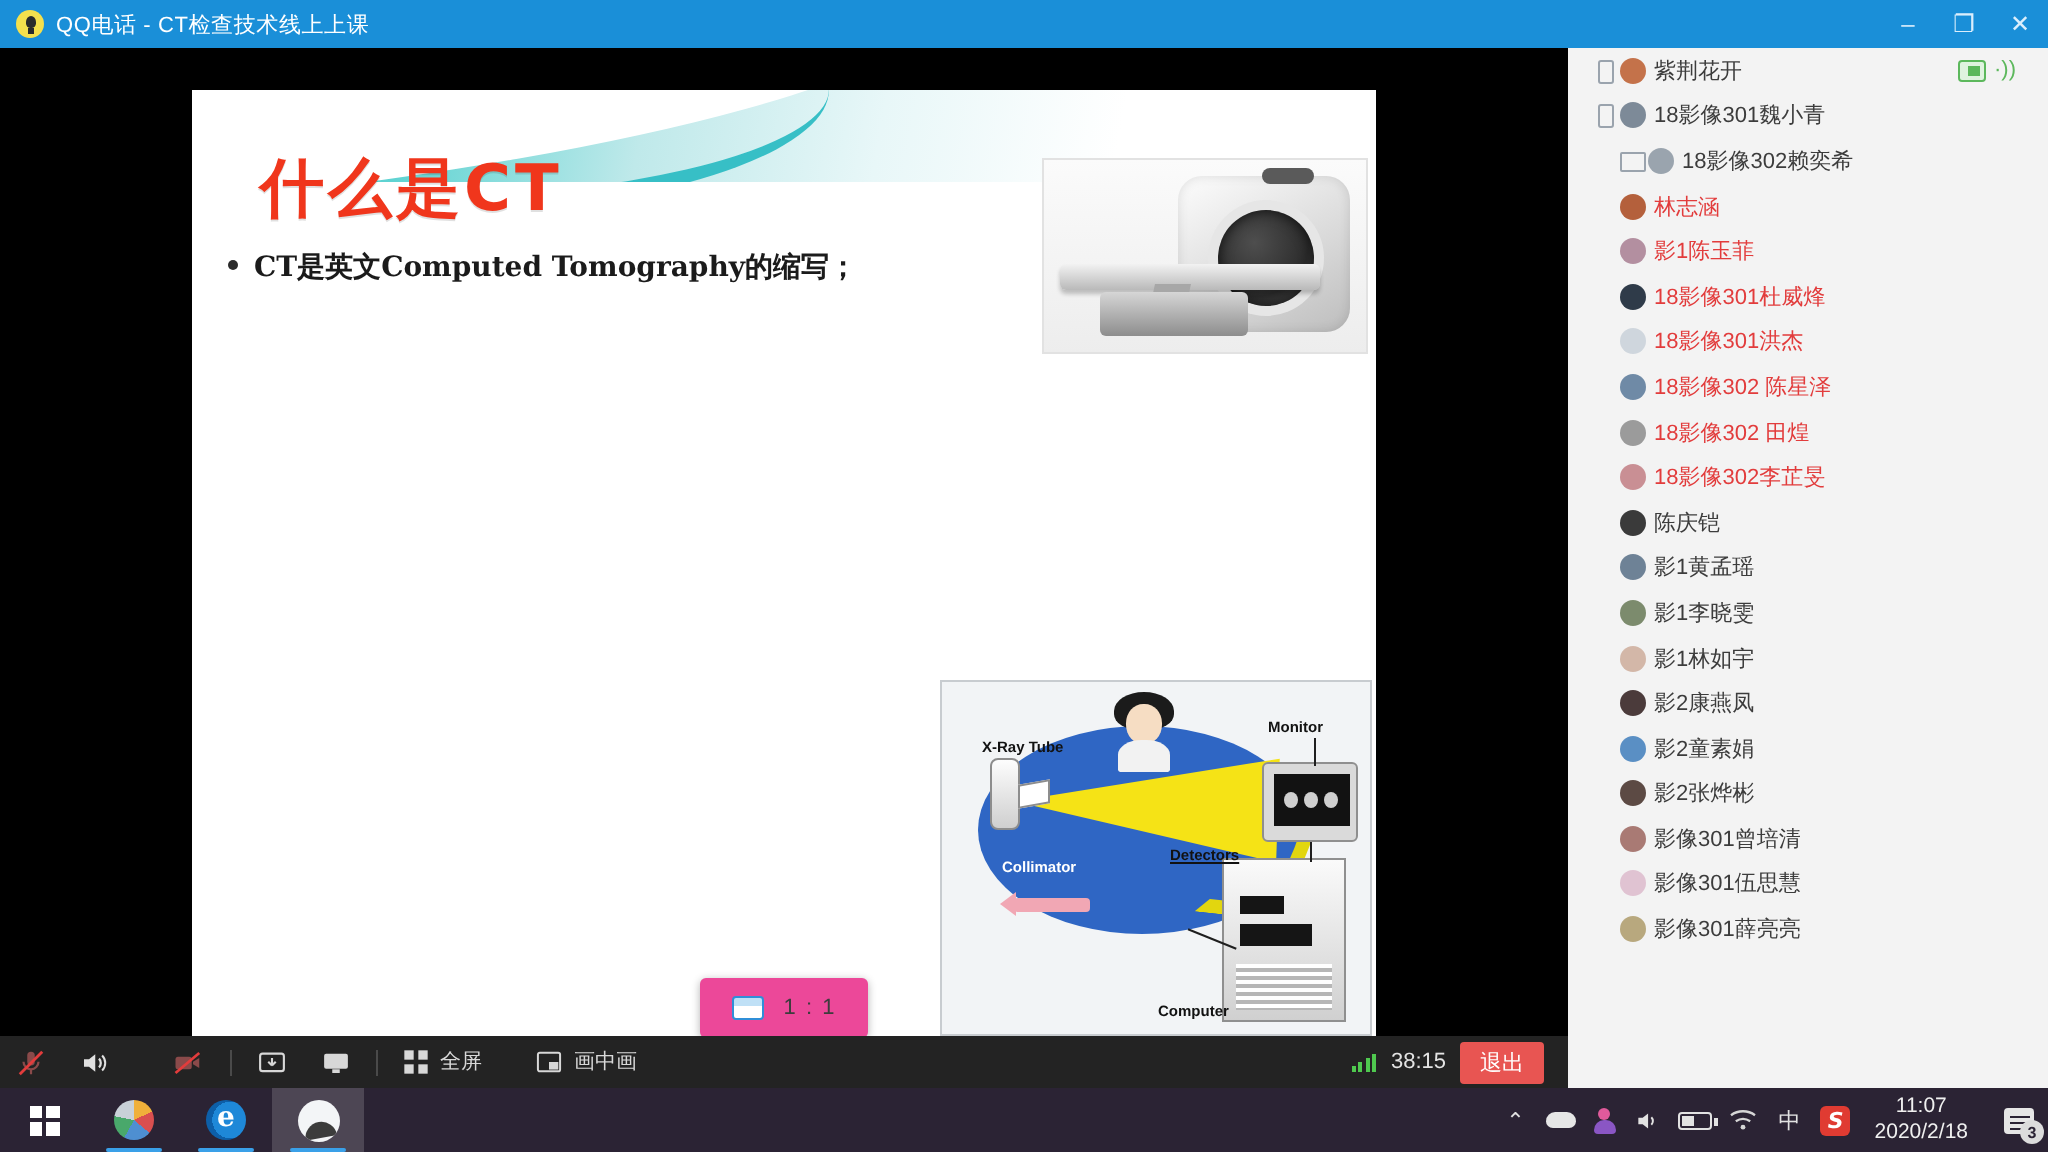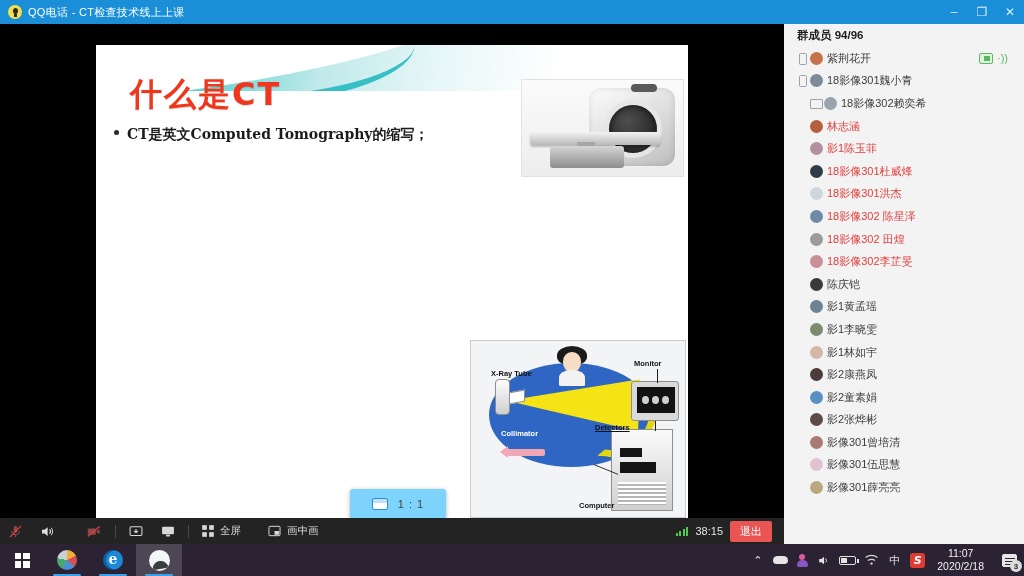--- a/index.html
+++ b/index.html
@@ -217,22 +217,22 @@
   }
   .dg-line { position: absolute; background: #1f1f1f; }
   .dg-lbl {
     position: absolute; font-size: 7.5px; color: #121212; font-weight: 700;
     white-space: nowrap;
   }
   .dg-lbl.on-blue { color: #ffffff; }
 
   
   .zoom-chip {
-    position: absolute; left: 254px; top: 444px; width: 96px; height: 30px;
-    background: #7dd3fc; border-radius: 3px; box-shadow: 0 1px 4px rgba(0,0,0,.3);
+    position: absolute; left: 254px; top: 444px; width: 84px; height: 30px;
+    background: #ec4899; border-radius: 3px; box-shadow: 0 1px 4px rgba(0,0,0,.3);
     display: flex; align-items: center; justify-content: center; gap: 10px;
   }
   .chip-screen {
     width: 16px; height: 12px; border: 1.5px solid #2f8fd8; border-radius: 2px;
     background: linear-gradient(#bfe0f6 0 4px,#ffffff 4px 100%);
   }
   .chip-txt { font-size: 11px; color: #3d3d3d; letter-spacing: 1px; }
 
   
   .callbar {
@@ -485,21 +485,21 @@
           <div class="slotB"></div>
           <div class="vents"></div>
         </div>
 
         <div class="dg-line" style="left:184px;top:80px;width:1.4px;height:10px;"></div>
         <div class="dg-line" style="left:186px;top:28px;width:1.4px;height:14px;"></div>
         <div class="dg-line" style="left:122px;top:128px;width:26px;height:1.4px;transform:rotate(22deg);"></div>
 
         <div class="dg-lbl" style="left:20px;top:28px;">X-Ray Tube</div>
         <div class="dg-lbl on-blue" style="left:30px;top:88px;">Collimator</div>
-        <div class="dg-lbl" style="left:124px;top:82px;text-decoration:underline;">Detectors</div>
+        <div class="dg-lbl" style="left:114px;top:82px;text-decoration:underline;">Detectors</div>
         <div class="dg-lbl" style="left:163px;top:18px;">Monitor</div>
         <div class="dg-lbl" style="left:108px;top:160px;">Computer</div>
       </div>
 
       <div class="zoom-chip">
         <div class="chip-screen"></div>
         <div class="chip-txt">1 : 1</div>
       </div>
     </div>
   </div>
@@ -573,21 +573,20 @@
           <i style="height:5px"></i>
           <i style="height:7px"></i>
           <i style="height:9px"></i>
       </div>
       <div class="timer">38:15</div>
       <div class="exit">退出</div>
     </div>
   </div>
 
   <div class="members">
-    <div class="m-head">群成员 94/96</div>
     <div class="m-list" id="member-list">
         <div class="m-row">
           <span class="m-dev phone"></span>
           <span class="m-av" style="background: rgb(196, 114, 74);"></span>
           <span class="m-name">紫荆花开</span>
           <span class="m-flags">
             <span class="flag-share"></span>
             <span class="flag-wave">·))</span>
           </span>
         </div>

